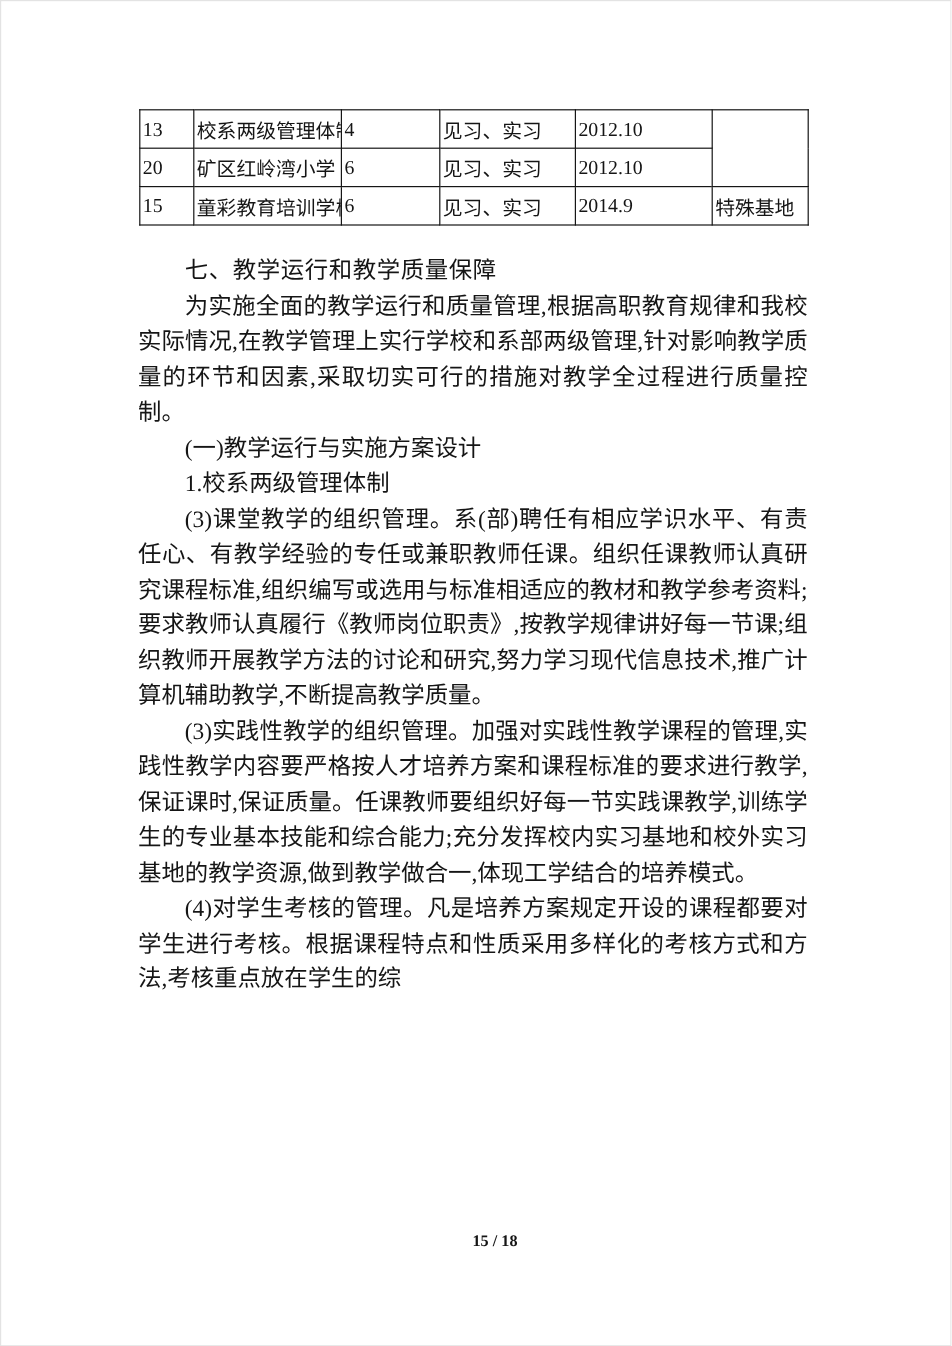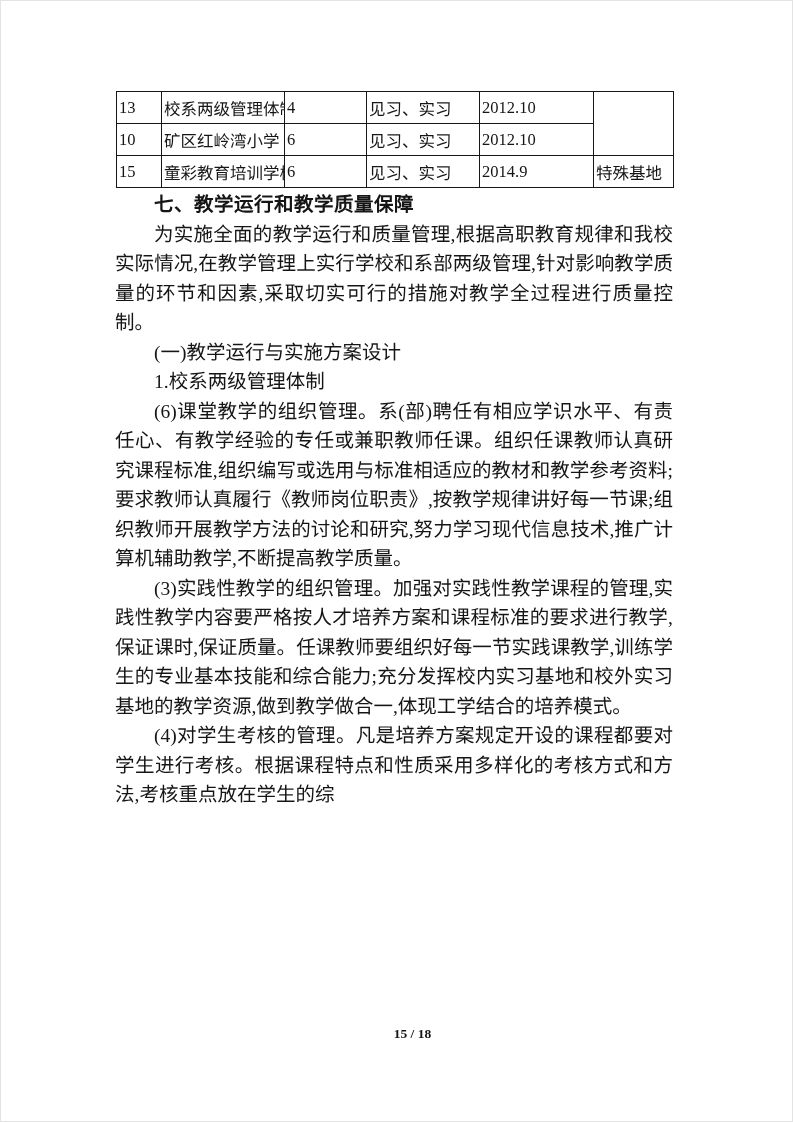--- a/index.html
+++ b/index.html
@@ -52,23 +52,24 @@
     line-height: 29.5px;
     text-align: justify;
     text-justify: inter-ideograph;
   }
   .doc-content p {
     margin: 0;
     padding: 0;
     text-indent: 2em;
   }
   .doc-content p.bold-heading {
-    font-weight: bold;
+    font-weight: normal;
     font-family: "Liberation Sans", "DejaVu Sans", sans-serif;
     letter-spacing: 0.5px;
+    margin-top: 22px;
   }
 
   
   .page-footer {
     position: absolute;
     top: 1024px;
     left: 16px;
     width: 793px;
     text-align: center;
     font-size: 13.5px;
@@ -93,21 +94,21 @@
   <tbody>
     <tr>
       <td>13</td>
       <td>校系两级管理体制</td>
       <td>4</td>
       <td>见习、实习</td>
       <td>2012.10</td>
       <td rowspan="2"></td>
     </tr>
     <tr>
-      <td>10</td>
+      <td>20</td>
       <td>矿区红岭湾小学</td>
       <td>6</td>
       <td>见习、实习</td>
       <td>2012.10</td>
     </tr>
     <tr>
       <td>15</td>
       <td>童彩教育培训学校</td>
       <td>6</td>
       <td>见习、实习</td>
@@ -115,18 +116,18 @@
       <td>特殊基地</td>
     </tr>
   </tbody>
 </table>
 
 <div class="doc-content">
   <p class="bold-heading">七、教学运行和教学质量保障</p>
   <p>为实施全面的教学运行和质量管理,根据高职教育规律和我校实际情况,在教学管理上实行学校和系部两级管理,针对影响教学质量的环节和因素,采取切实可行的措施对教学全过程进行质量控制。</p>
   <p>(一)教学运行与实施方案设计</p>
   <p>1.校系两级管理体制</p>
-  <p>(6)课堂教学的组织管理。系(部)聘任有相应学识水平、有责任心、有教学经验的专任或兼职教师任课。组织任课教师认真研究课程标准,组织编写或选用与标准相适应的教材和教学参考资料;要求教师认真履行《教师岗位职责》,按教学规律讲好每一节课;组织教师开展教学方法的讨论和研究,努力学习现代信息技术,推广计算机辅助教学,不断提高教学质量。</p>
+  <p>(3)课堂教学的组织管理。系(部)聘任有相应学识水平、有责任心、有教学经验的专任或兼职教师任课。组织任课教师认真研究课程标准,组织编写或选用与标准相适应的教材和教学参考资料;要求教师认真履行《教师岗位职责》,按教学规律讲好每一节课;组织教师开展教学方法的讨论和研究,努力学习现代信息技术,推广计算机辅助教学,不断提高教学质量。</p>
   <p>(3)实践性教学的组织管理。加强对实践性教学课程的管理,实践性教学内容要严格按人才培养方案和课程标准的要求进行教学,保证课时,保证质量。任课教师要组织好每一节实践课教学,训练学生的专业基本技能和综合能力;充分发挥校内实习基地和校外实习基地的教学资源,做到教学做合一,体现工学结合的培养模式。</p>
   <p>(4)对学生考核的管理。凡是培养方案规定开设的课程都要对学生进行考核。根据课程特点和性质采用多样化的考核方式和方法,考核重点放在学生的综</p>
 </div>
 
 <div class="page-footer">15 / 18</div>
 
 </body></html>

